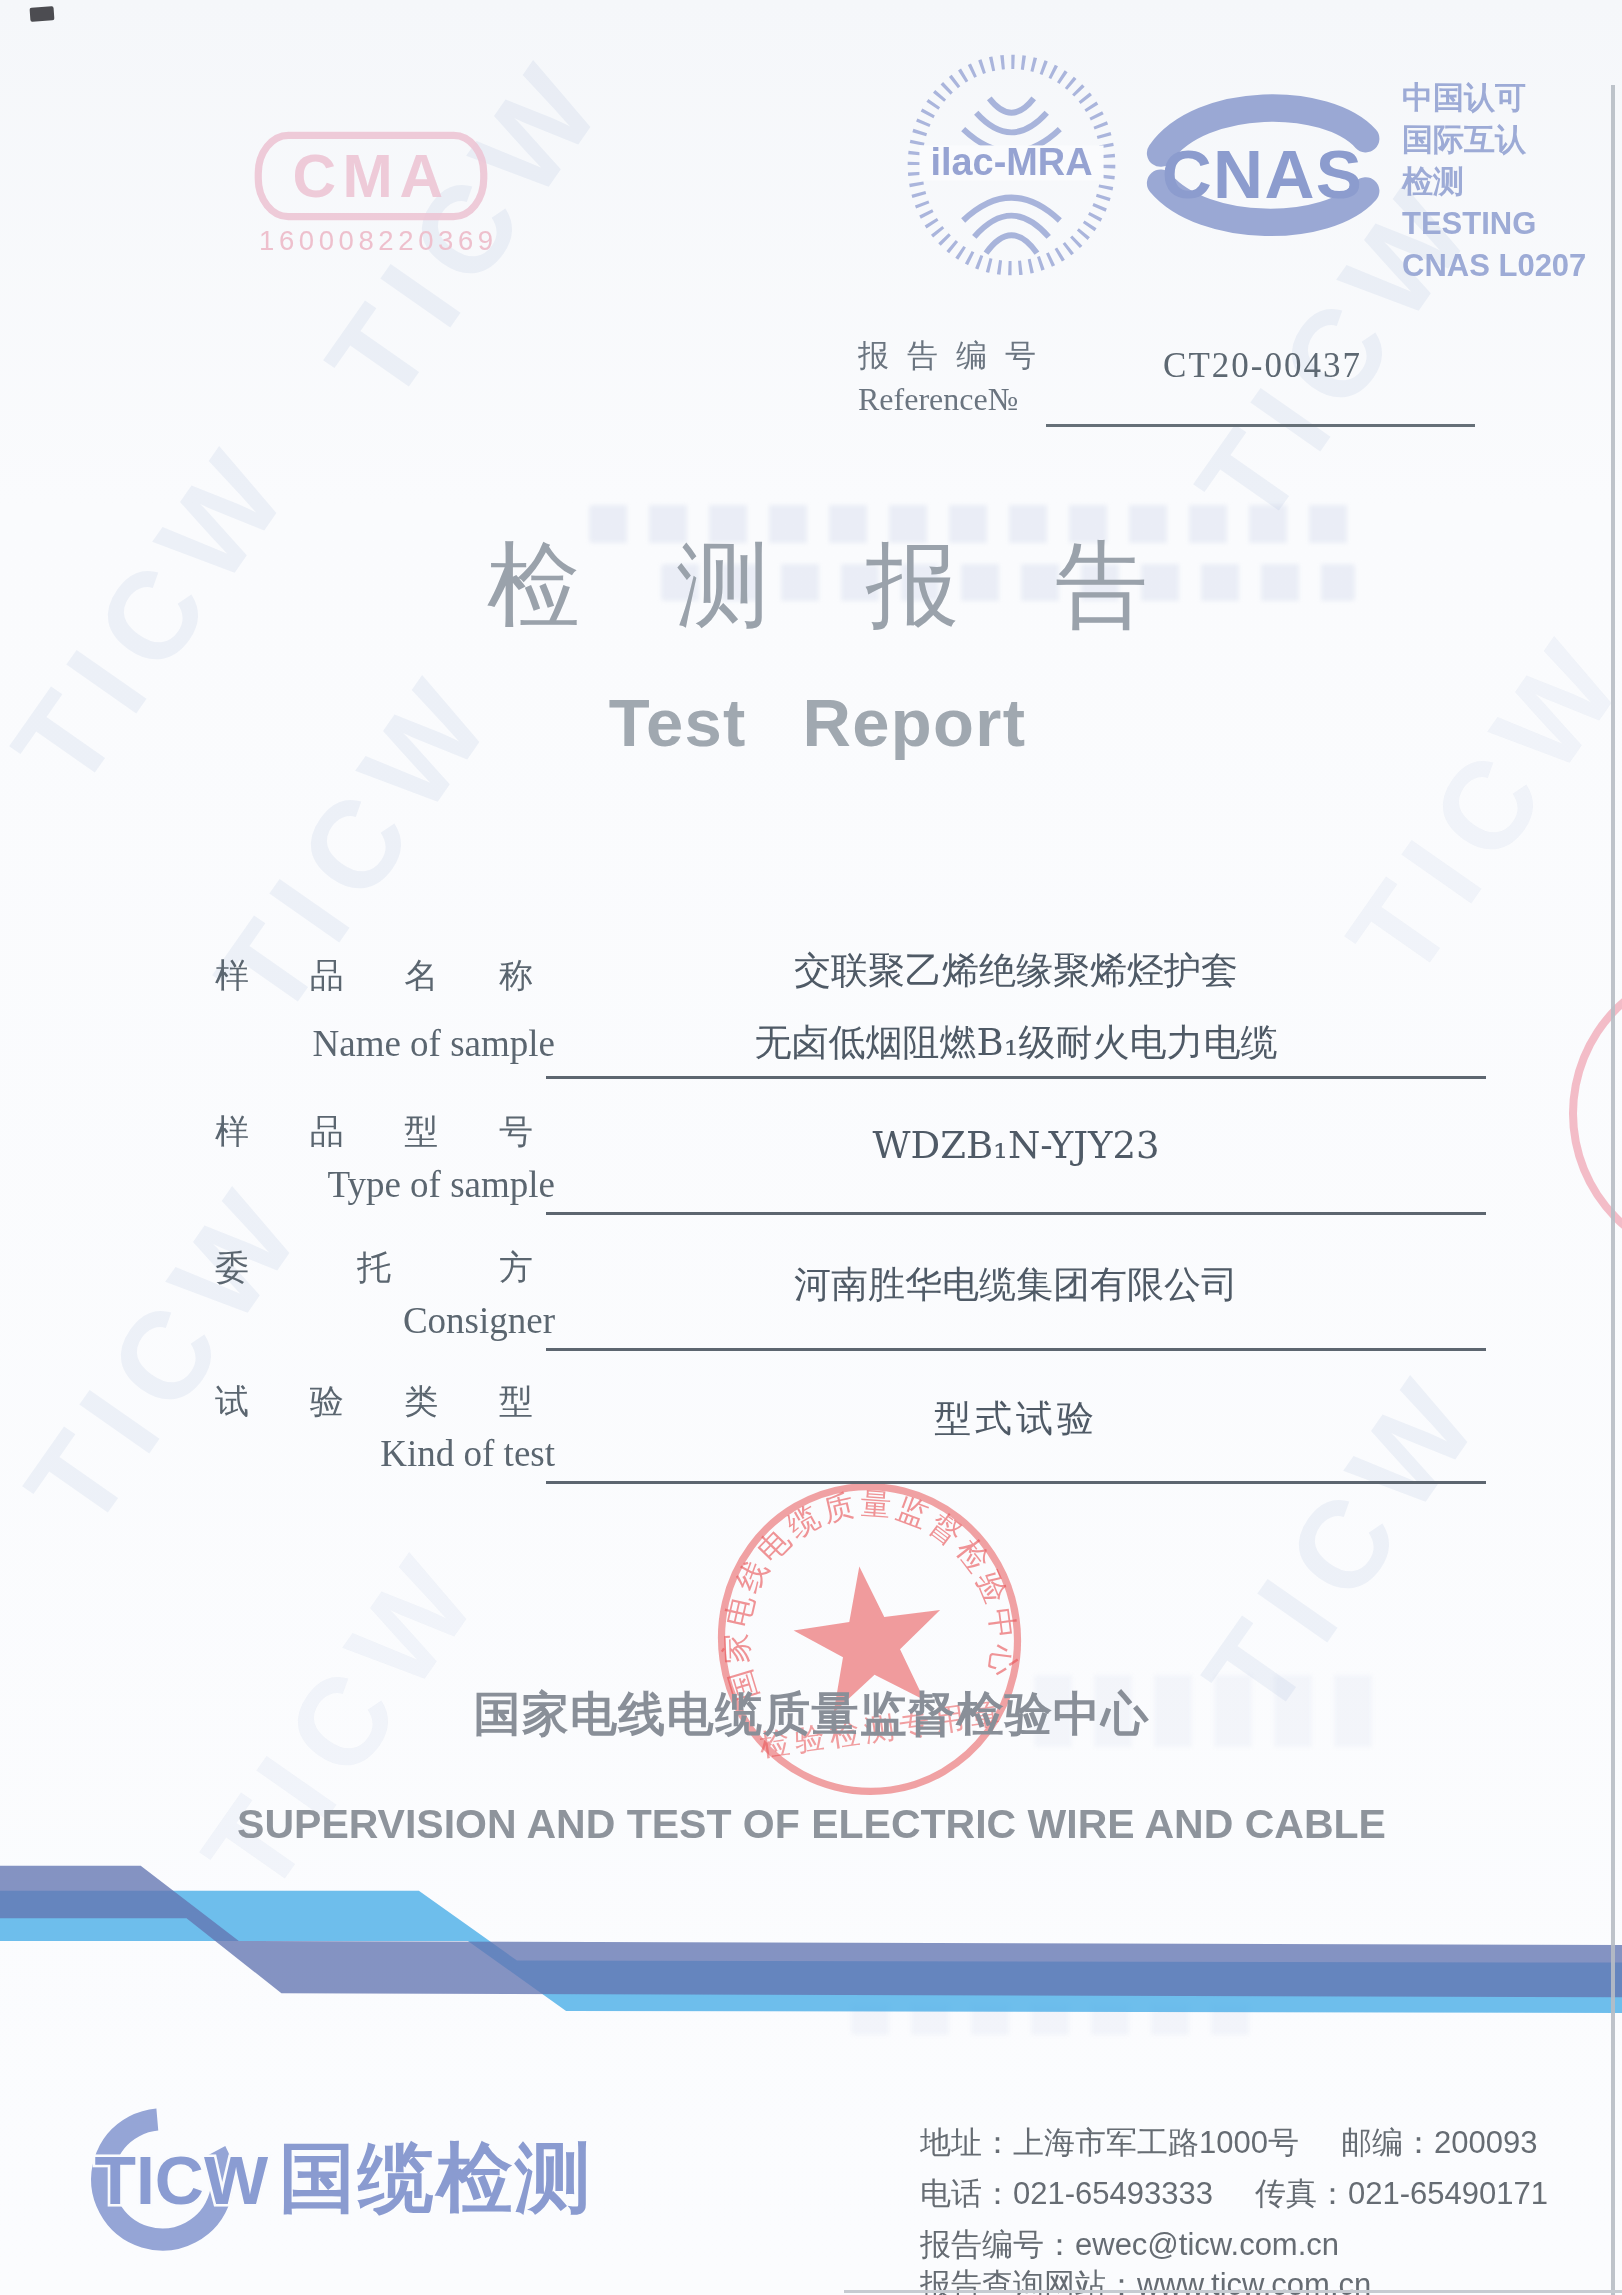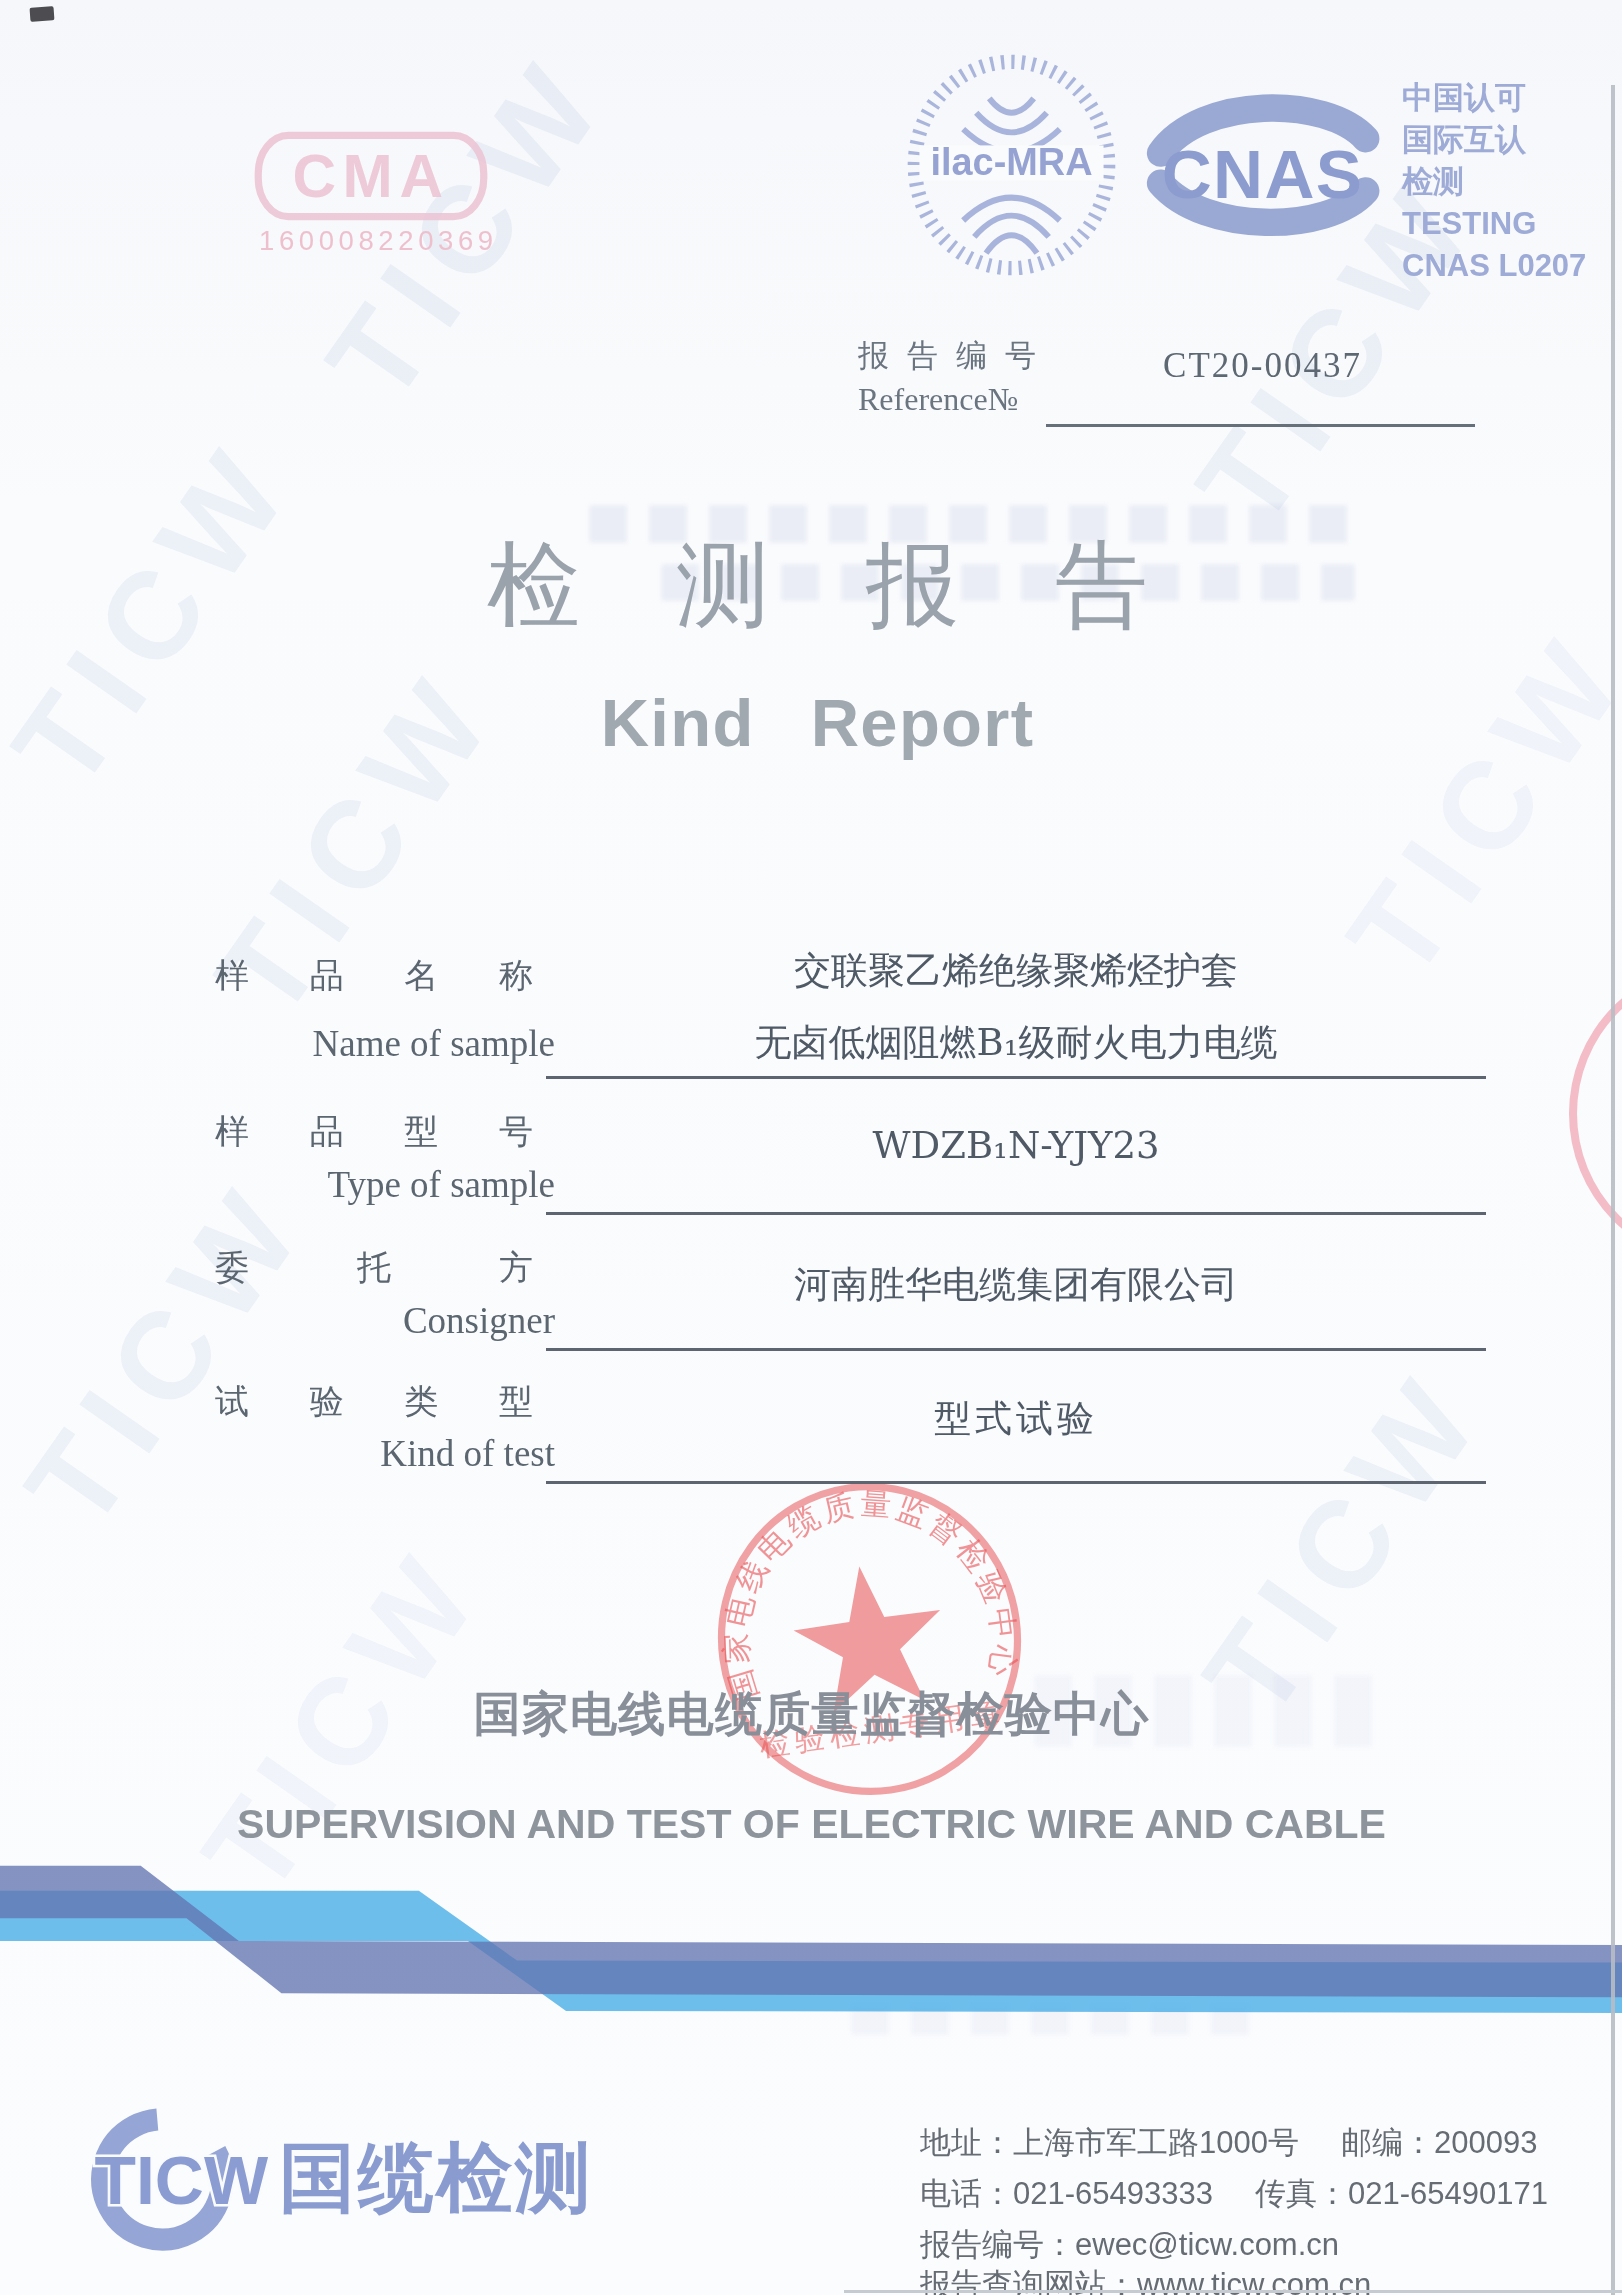--- a/index.html
+++ b/index.html
@@ -123,21 +123,21 @@
     <div>TESTING</div>
     <div>CNAS L0207</div>
   </div>
 
   <div class="abs ref-cn">报告编号</div>
   <div class="abs ref-en">Reference№</div>
   <div class="abs ref-val">CT20-00437</div>
   <div class="abs ref-line"></div>
 
   <div class="abs title-cn">检测报告</div>
-  <div class="abs title-en">Kind Report</div>
+  <div class="abs title-en">Test Report</div>
 
   <div class="abs lab-cn r1-cn">样品名称</div>
   <div class="abs lab-en r1-en">Name of sample</div>
   <div class="abs val r1-v1">交联聚乙烯绝缘聚烯烃护套</div>
   <div class="abs val r1-v2">无卤低烟阻燃B₁级耐火电力电缆</div>
   <div class="abs uline r1-ul"></div>
 
   <div class="abs lab-cn r2-cn">样品型号</div>
   <div class="abs lab-en r2-en">Type of sample</div>
   <div class="abs val r2-v1">WDZB₁N-YJY23</div>

